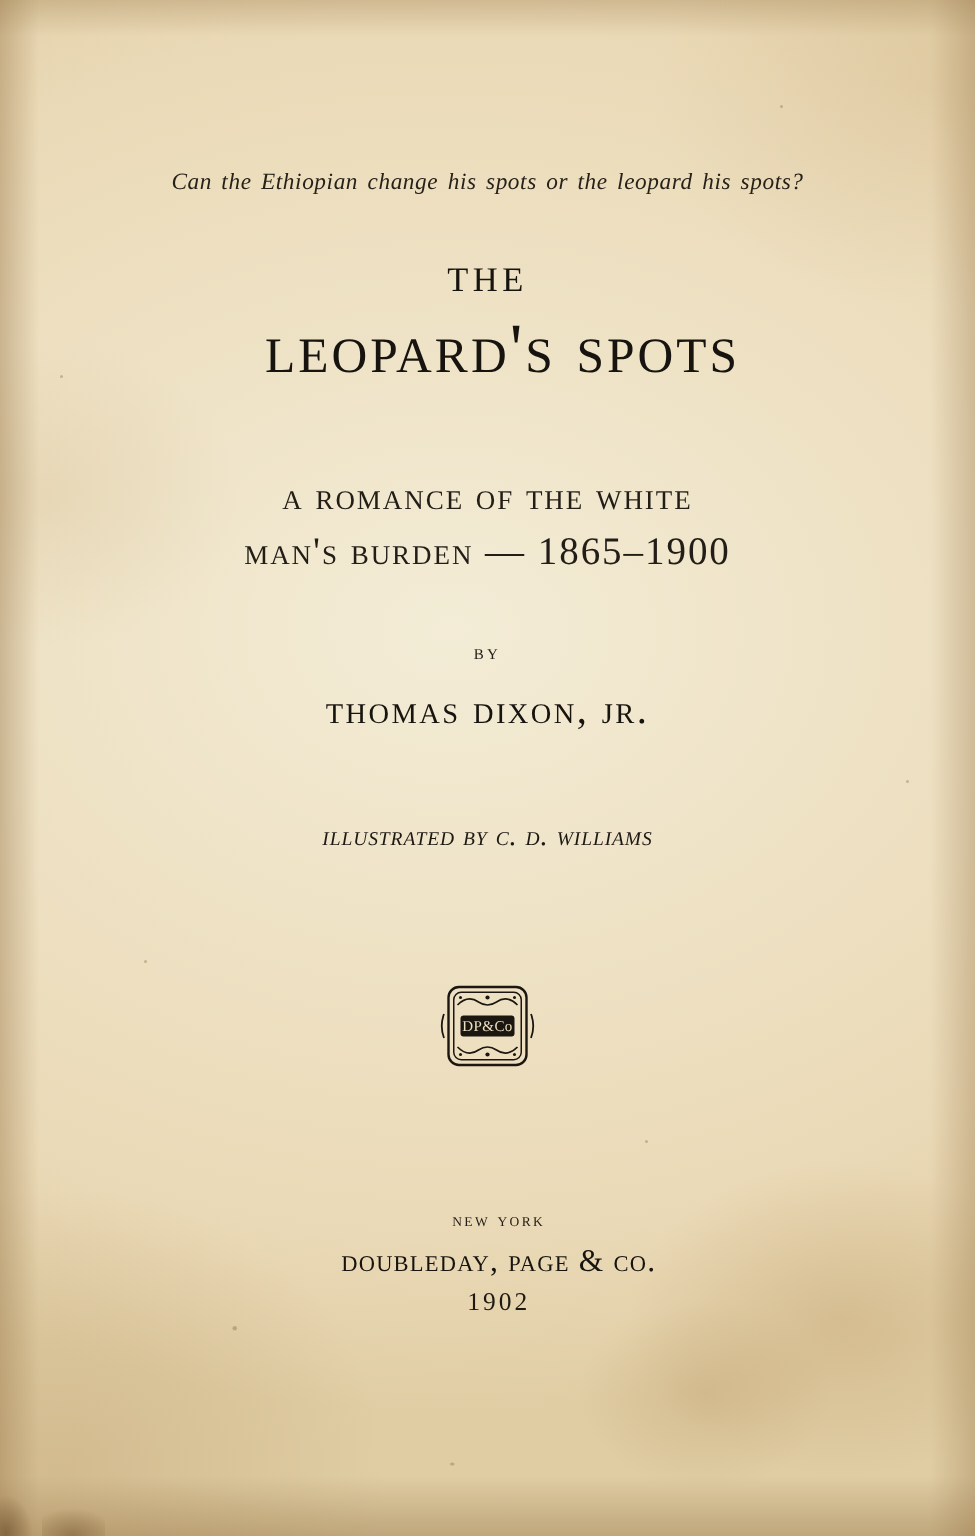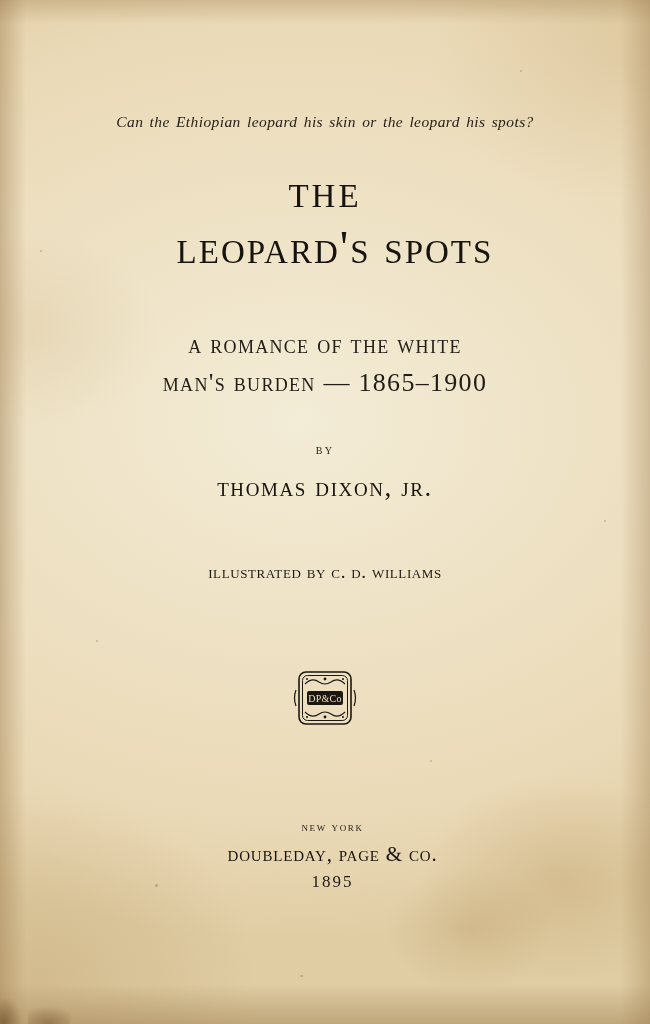--- a/index.html
+++ b/index.html
@@ -88,21 +88,21 @@
     font-family: "Liberation Serif", serif;
     font-style: italic;
     font-size: 15.5px;
     letter-spacing: 0.4px;
     color: #272219;
     word-spacing: 2px;
   }
 
   .title-line1 {
     margin-top: 37px;
-    font-size: 47px;
+    font-size: 33px;
     letter-spacing: 3px;
     font-variant: small-caps;
     text-transform: lowercase;
     color: #17140f;
     line-height: 1.02;
   }
   .title-line1::first-letter { font-size: 1em; }
 
   .title-line2 {
     margin-top: 8px;
@@ -140,20 +140,21 @@
     margin-top: 14px;
     font-size: 27px;
     letter-spacing: 1.6px;
     font-variant: small-caps;
     text-transform: lowercase;
     color: #17140f;
   }
 
   .illustrator {
     margin-top: 58px;
+    font-style: italic;
     font-size: 19px;
     letter-spacing: 0.6px;
     font-variant: small-caps;
     text-transform: lowercase;
     color: #1d1913;
   }
 
   
   .device-wrap {
     margin-top: 84px;
@@ -208,21 +209,21 @@
   <div class="speck" style="left:155px;  top:884px; width:3px;  height:3px;"></div>
   <div class="speck" style="left:520px;  top:70px;  width:2px;  height:2px;"></div>
   <div class="speck" style="left:96px;   top:640px; width:2px;  height:2px;"></div>
   <div class="speck" style="left:300px;  top:975px; width:3px;  height:2px;"></div>
   <div class="speck" style="left:604px;  top:520px; width:2px;  height:2px;"></div>
   <div class="speck" style="left:40px;   top:250px; width:2px;  height:2px;"></div>
   <div class="speck" style="left:430px;  top:760px; width:2px;  height:2px;"></div>
 
   <div class="content">
 
-    <div class="epigraph">Can the Ethiopian leopard his skin or the leopard his spots?</div>
+    <div class="epigraph">Can the Ethiopian change his spots or the leopard his spots?</div>
 
     <div class="title-line1">The</div>
 
     <div class="title-line2">Leopard's Spots</div>
 
     <div class="subtitle">
       <span class="l1">A Romance of the White</span>
       <span class="l2">Man's  Burden — 1865–1900</span>
     </div>
 
@@ -253,17 +254,17 @@
           <circle cx="53" cy="12" r="1"></circle>
           <circle cx="17" cy="50" r="1"></circle>
           <circle cx="53" cy="50" r="1"></circle>
         </g>
       </svg>
     </div>
 
     <div class="imprint">
       <div class="city">New York</div>
       <div class="publisher">Doubleday, Page &amp; Co.</div>
-      <div class="year">1895</div>
+      <div class="year">1902</div>
     </div>
 
   </div>
 </div>
 
 </body></html>

